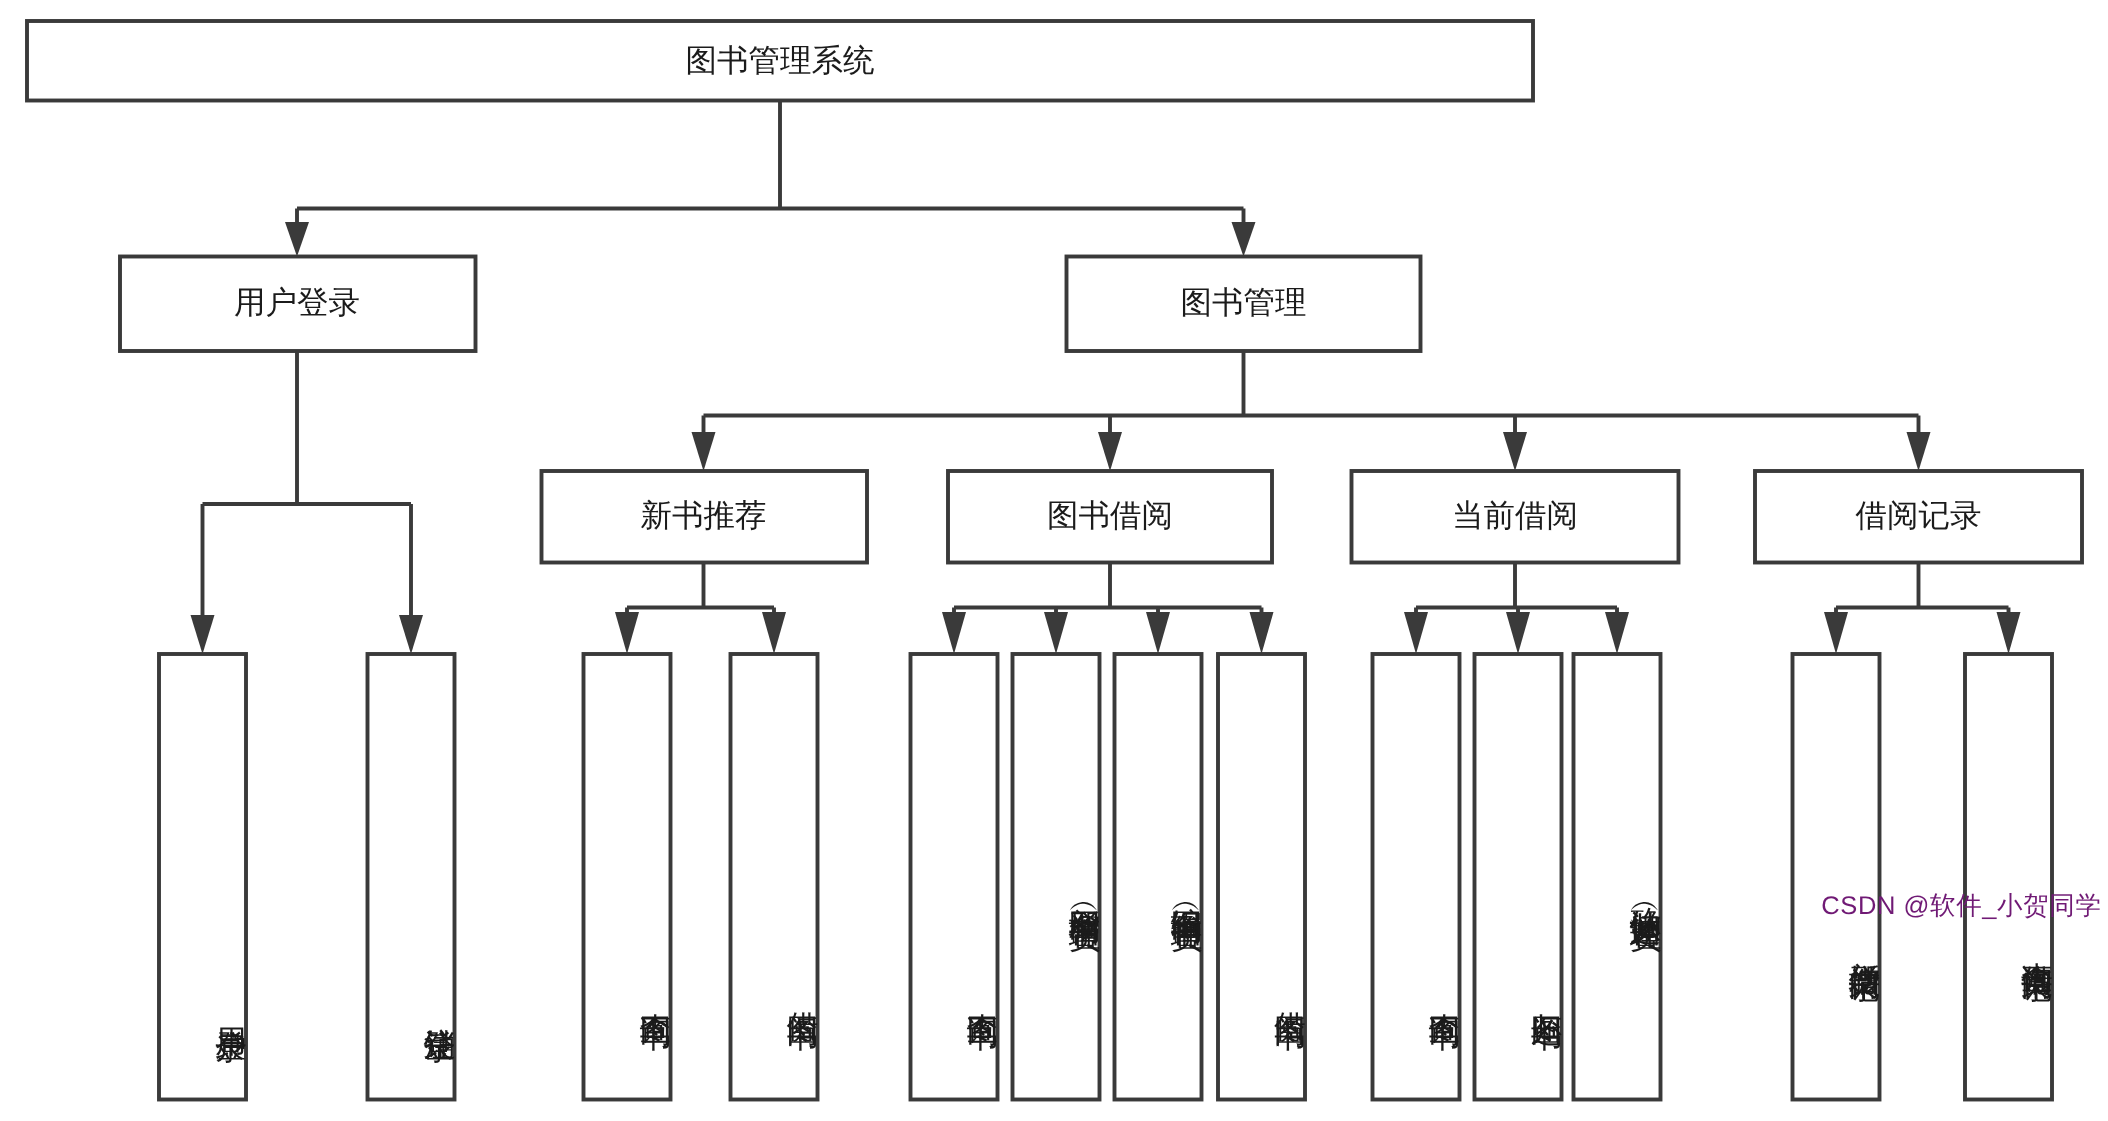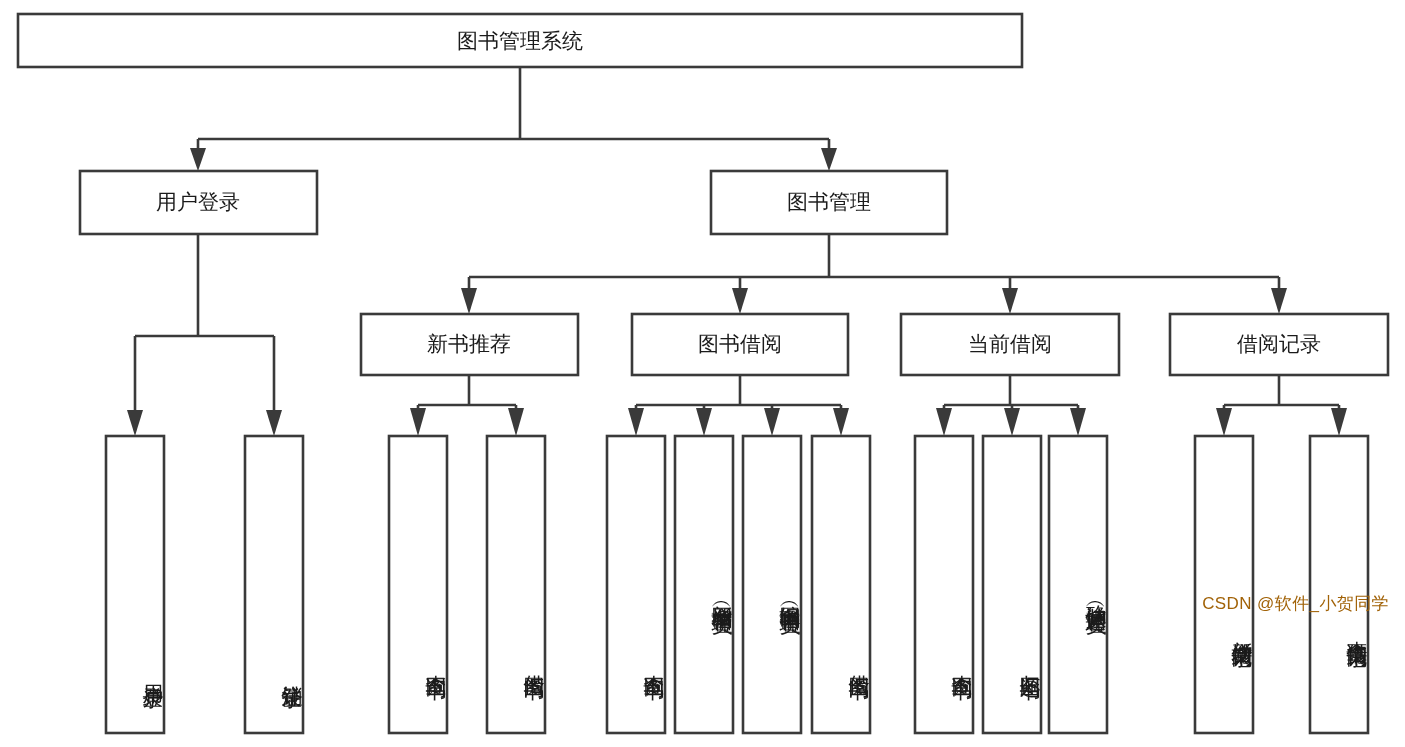--- a/index.html
+++ b/index.html
@@ -59,25 +59,25 @@
     color: #1b1b1b;
     letter-spacing: 1.5px;
     white-space: nowrap;
     display: flex;
     align-items: flex-start;
     justify-content: center;
     pointer-events: none;
   }
   .watermark {
     position: absolute;
-    right: 16px;
+    right: 4px;
     bottom: 4px;
     font-family: "Liberation Sans", "DejaVu Sans", sans-serif;
     font-size: 17px;
-    color: #a16207;
+    color: #701a75;
     white-space: nowrap;
     letter-spacing: 0.4px;
   }
 </style>
 </head>
 <body>
 
 <div id="diagram-root">
 
   <svg class="diagram-canvas" viewBox="0 0 1405 747" xmlns="http://www.w3.org/2000/svg">

